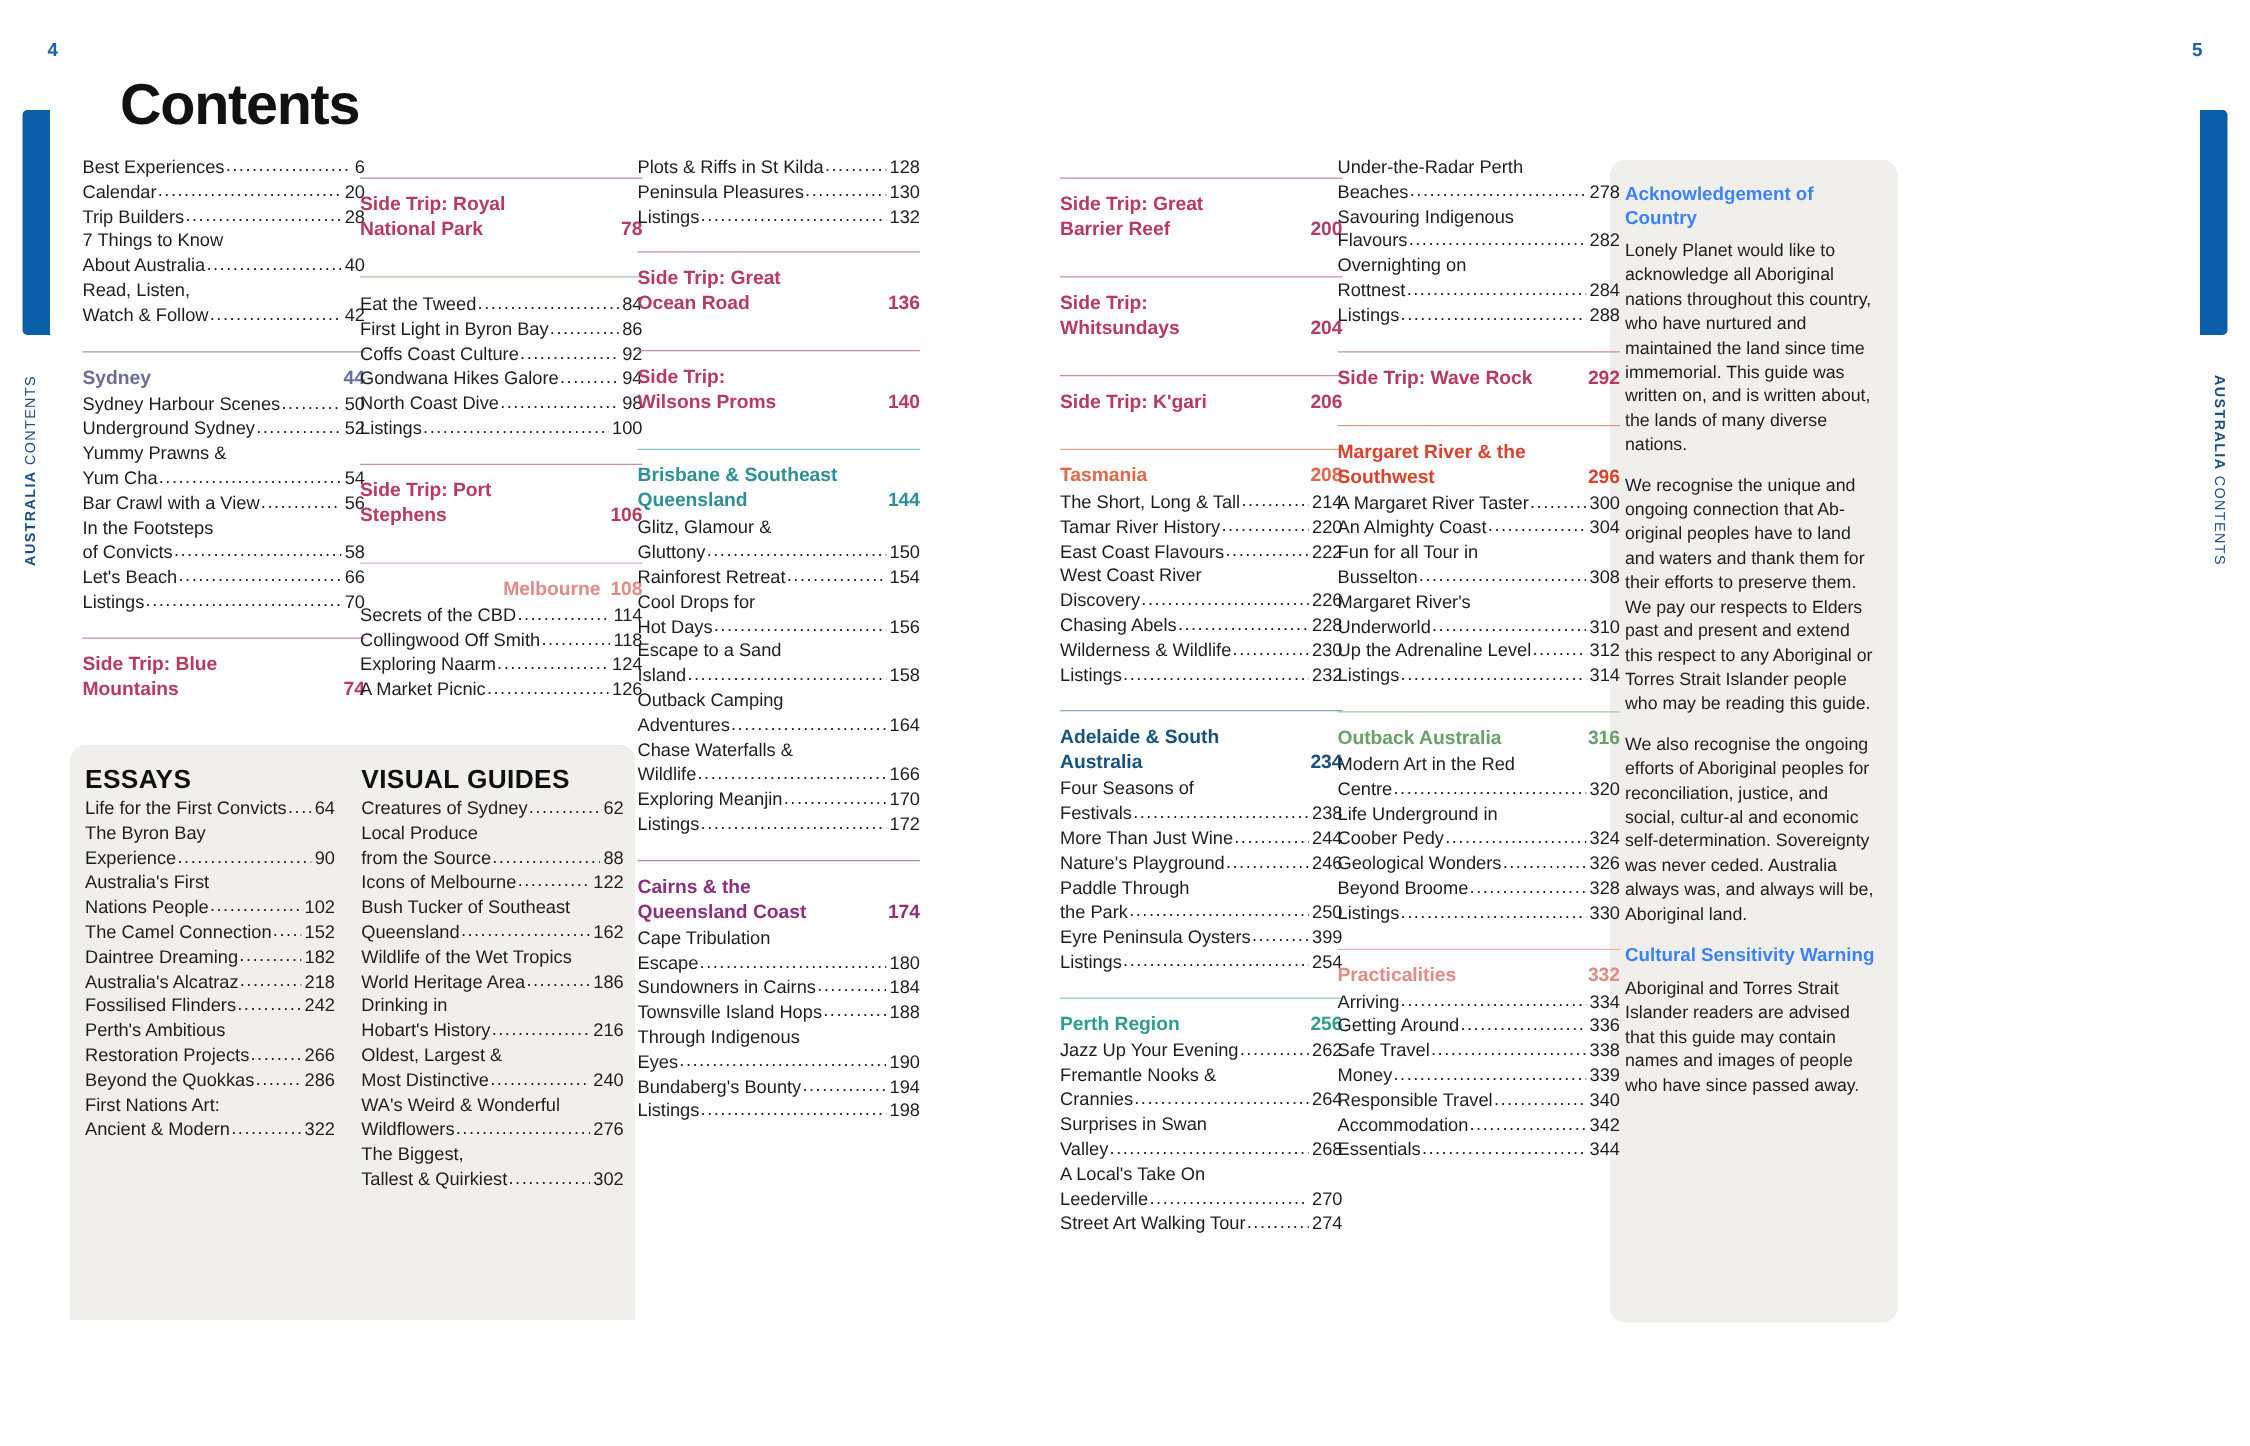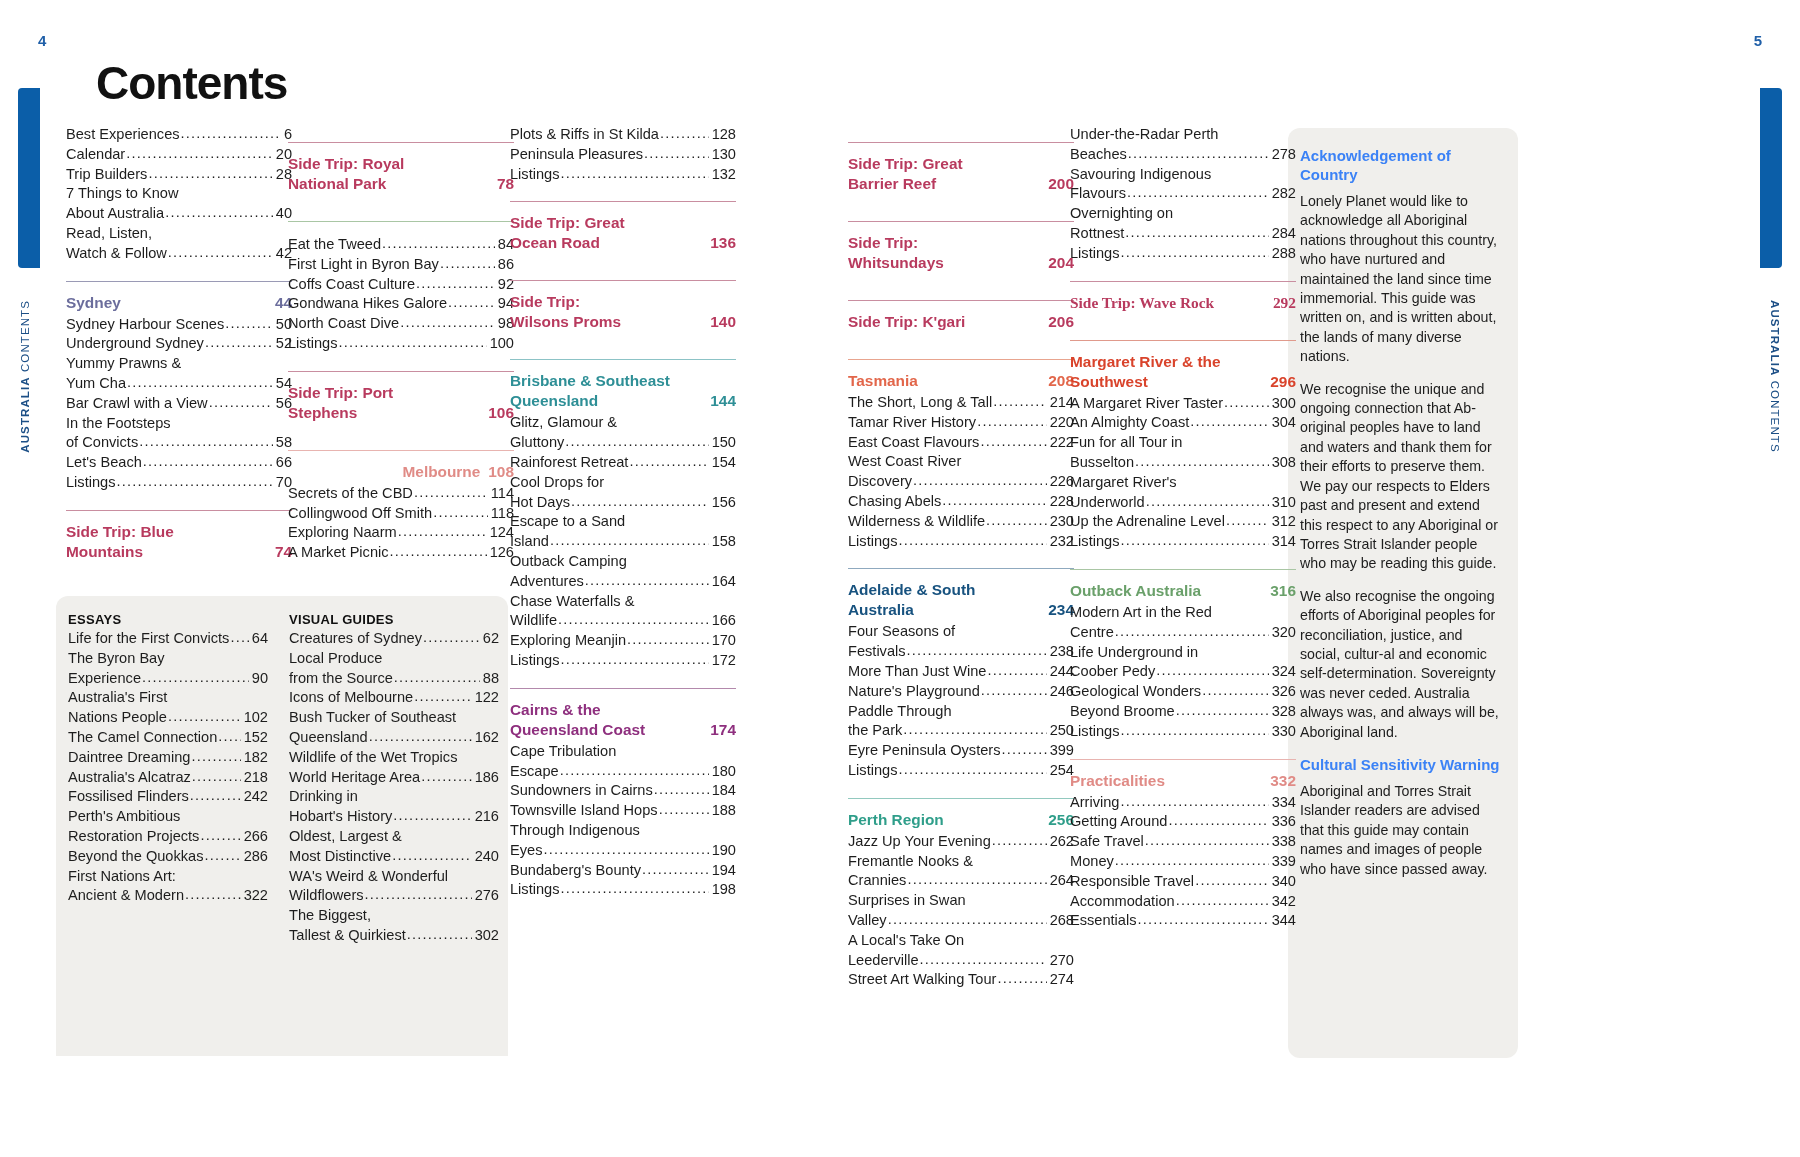--- a/index.html
+++ b/index.html
@@ -104,21 +104,21 @@
     border-radius:12px 12px 0 0;
   }
   .panel-right {
     position:absolute;
     left:1288px; top:128px;
     width:230px; height:930px;
     background:#f0efec;
     border-radius:12px;
   }
   .panel-head {
-    font-size:13px; font-weight:700; color:#111; letter-spacing:.3px;
+    font-size:21px; font-weight:700; color:#111; letter-spacing:.3px;
     margin-bottom:2px;
   }
 
   .ack {
     position:absolute;
     left:1300px; top:146px;
     width:200px;
   }
   .ack h3 {
     margin:0 0 8px 0;
@@ -665,21 +665,21 @@
           <span class="dots"></span>
           <span class="pg">284</span>
         </div>
         <div class="entry">
           <span class="t">Listings</span>
           <span class="dots"></span>
           <span class="pg">288</span>
         </div>
       </div>
     <div id="c5-wave">
-        <div class="sec" style="border-top-color: rgb(201, 142, 160); padding-bottom: 10px; font-family: Liberation Serif, serif;">
+        <div class="sec" style="border-top-color: rgb(201, 142, 160); padding-bottom: 10px;">
           <div class="sec-head" style="color: rgb(184, 58, 94);">
             <div class="nm">Side Trip: Wave Rock</div>
             <div class="pg">292</div>
           </div>
         </div>
       </div>
     <div id="c5-margaret">
         <div class="sec" style="border-top-color: rgb(224, 154, 140);">
           <div class="sec-head" style="color: rgb(217, 67, 43);">
             <div class="nm">

